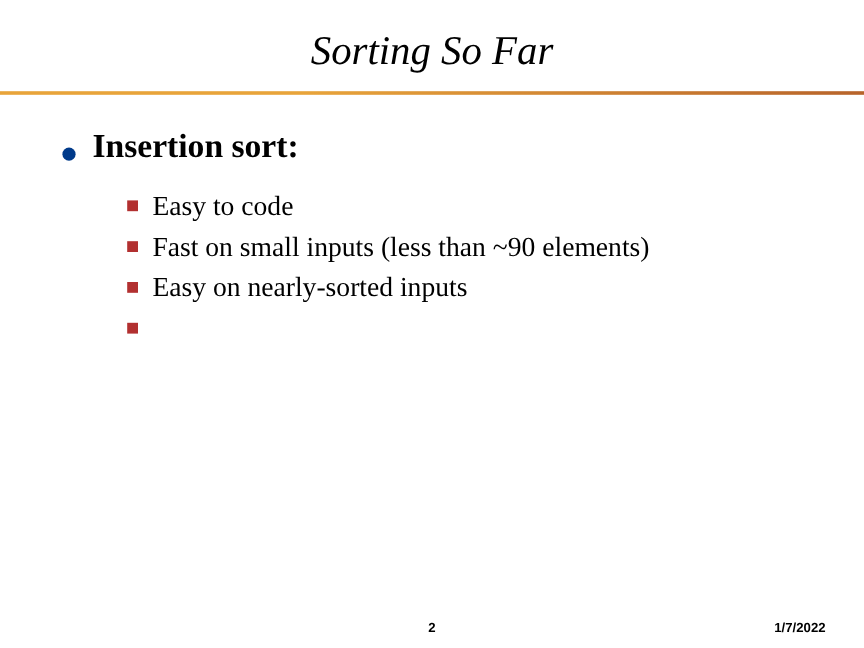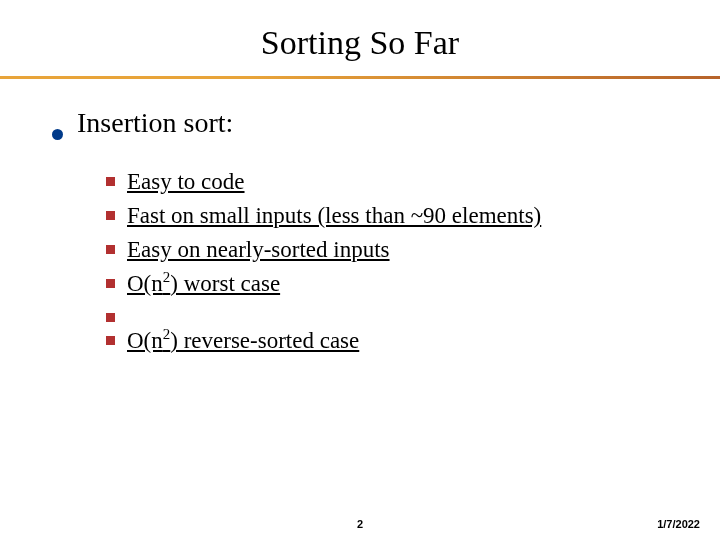--- a/index.html
+++ b/index.html
@@ -1,31 +1,31 @@
 <!DOCTYPE html>
 <html><head>
 <meta charset="utf-8">
 <style>
   * { margin: 0; padding: 0; box-sizing: border-box; }
   html, body { width: 720px; height: 540px; background: #fff; font-family: "Times New Roman", Times, serif; color: #000; }
   .slide { position: relative; width: 720px; height: 540px; }
-  .title { text-align: center; font-size: 34px; font-weight: 400; padding-top: 24px; padding-bottom: 14px; }
+  .title { text-align: center; font-size: 34px; font-weight: 400; padding-top: 24px; padding-bottom: 14px; font-style: italic; }
   .hr-band { height: 3px; width: 100%; background: linear-gradient(to right, #e8a43a 0%, #e8a43a 35%, #b7632a 100%); }
   .content { padding: 26px 50px 0 52px; }
-  .l1 { display: flex; align-items: flex-end; margin-bottom: 26px; }
+  .l1 { display: flex; align-items: center; margin-bottom: 16px; font-weight: bold; }
   .l1 .bullet { width: 11px; height: 11px; border-radius: 50%; background: #003a8a; margin-top: 12px; margin-right: 14px; flex: none; }
   .l1 .text { font-size: 28px; line-height: 1.25; }
   .l2-wrap { padding-left: 54px; }
-  .l2 { display: flex; align-items: flex-start; margin: 3px 0; text-decoration: underline; }
+  .l2 { display: flex; align-items: flex-start; margin: 3px 0; }
   .l2 .bullet { width: 9px; height: 9px; background: #b23030; margin-top: 11px; margin-right: 12px; flex: none; }
   .l2 .text { font-size: 23px; line-height: 1.35; }
   sup { font-size: 0.65em; line-height: 0; }
   .footer { position: absolute; bottom: 10px; left: 0; width: 100%; display: flex; justify-content: center; align-items: center; }
   .page-num { font-family: Arial, sans-serif; font-size: 11px; font-weight: bold; color: #000; }
-  .date { position: absolute; right: 20px; bottom: 10px; font-family: Arial, sans-serif; font-size: 11px; font-weight: bold; color: #000; }
+  .date { position: absolute; right: 32px; bottom: 10px; font-family: Arial, sans-serif; font-size: 11px; font-weight: bold; color: #000; }
 </style>
 </head>
 <body>
 
 <div class="slide">
   <div class="title">Sorting So Far</div>
   <div class="hr-band"></div>
   <div class="content">
     <div class="l1">
       <span class="bullet"></span>
@@ -39,28 +39,20 @@
         <div class="l2">
           <span class="bullet"></span>
           <span class="text">Fast on small inputs (less than ~90 elements)</span>
         </div>
         <div class="l2">
           <span class="bullet"></span>
           <span class="text">Easy on nearly-sorted inputs</span>
         </div>
         <div class="l2">
           <span class="bullet"></span>
-          <span class="text">O(n<sup>2</sup>) worst case</span>
-        </div>
-        <div class="l2">
-          <span class="bullet"></span>
-        </div>
-        <div class="l2">
-          <span class="bullet"></span>
-          <span class="text">O(n<sup>2</sup>) reverse-sorted case</span>
         </div>
       </div>
   </div>
   <div class="footer">
     <span class="page-num">2</span>
   </div>
   <div class="date">1/7/2022</div>
 </div>
 
 </body></html>

